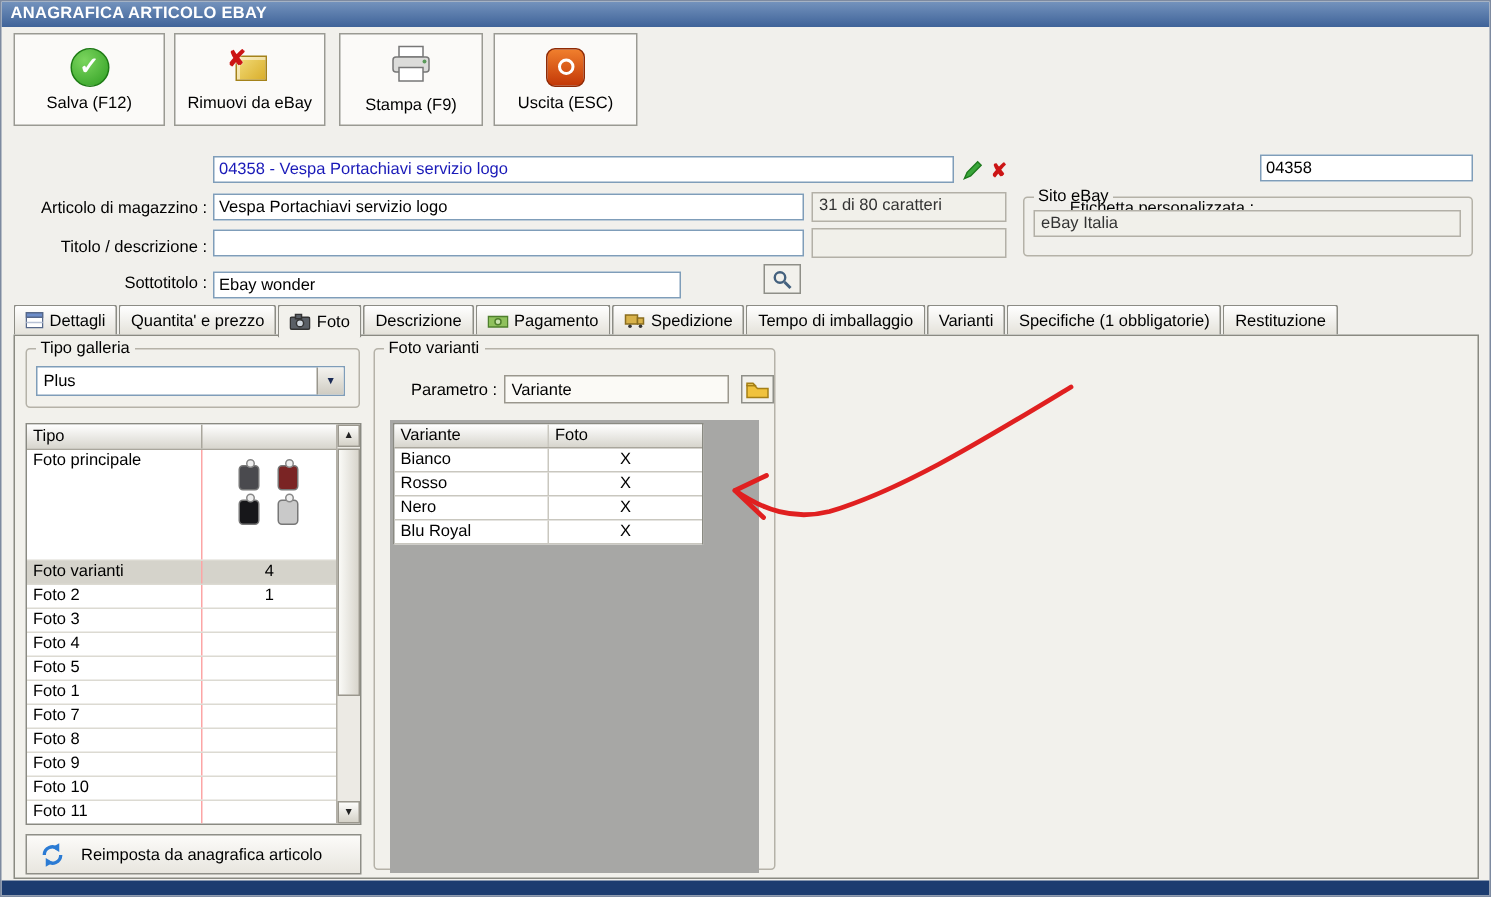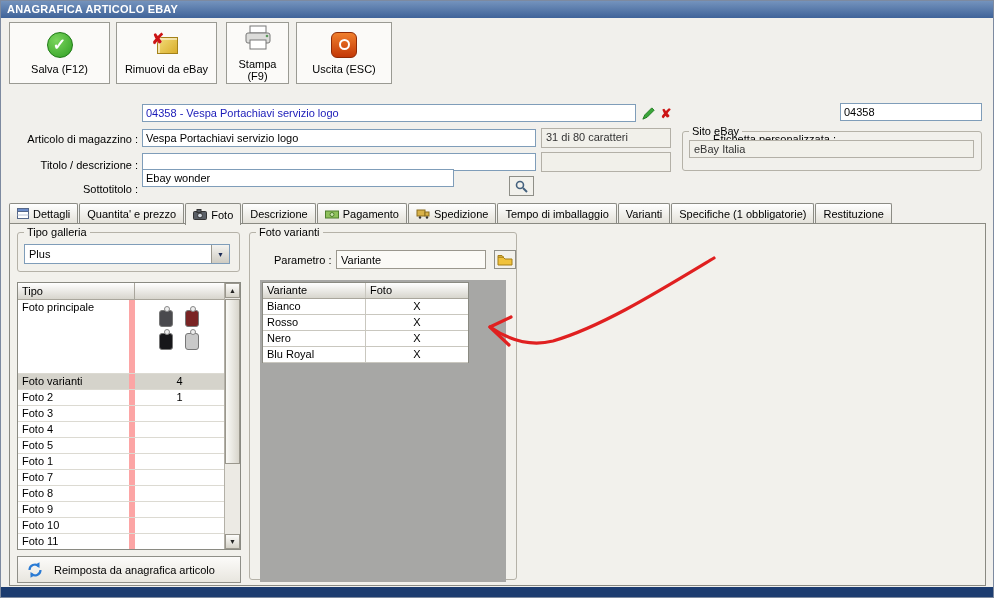--- a/index.html
+++ b/index.html
@@ -12,21 +12,21 @@
     background:linear-gradient(to bottom,#7493bd,#3f6399); color:#fff; font-weight:bold;
     line-height:16px; padding-left:6px; letter-spacing:.2px; }
 
   
   .toolbar { position:absolute; left:8px; top:21px; height:66px; display:flex; align-items:flex-start; }
   .tb-btn { display:flex; flex-direction:column; align-items:center; justify-content:center; gap:5px;
     height:62px; background:#fbfaf8; border:1px solid #9a9a93; cursor:pointer; font-size:11px;
     font-family:"Liberation Sans",sans-serif; padding:4px 6px; }
   .w-salva{width:101px; margin-right:6px;}
   .w-rimuovi{width:101px; margin-right:9px;}
-  .w-stampa{width:63px; margin-right:7px;}
+  .w-stampa{width:96px; margin-right:7px;}
   .w-uscita{width:96px;}
   .ic-check { width:26px; height:26px; border-radius:50%; background:radial-gradient(circle at 35% 30%,#7bd55e,#2f9e22);
     border:1px solid #1d7a14; color:#fff; font-weight:bold; font-size:16px; line-height:24px; text-align:center; }
   .ic-box { position:relative; width:30px; height:26px; }
   .ic-box .box3d { position:absolute; left:5px; top:5px; width:21px; height:17px; background:linear-gradient(135deg,#f3dd7a,#d9ae2c);
     border:1px solid #a4821a; box-shadow:inset 2px 2px 0 rgba(255,255,255,.5); }
   .ic-box .redx { position:absolute; left:0; top:-2px; color:#cc1515; font-weight:bold; font-size:15px; text-shadow:0 0 1px #fff; }
   .ic-power { width:26px; height:26px; border-radius:6px; background:linear-gradient(to bottom,#f07f2d,#c33807);
     border:1px solid #8f2a05; display:flex; align-items:center; justify-content:center; }
   .ic-power .ring { width:11px; height:11px; border:2.5px solid #fff; border-radius:50%; }
@@ -62,21 +62,21 @@
   .combo .carr { width:18px; height:100%; background:linear-gradient(to bottom,#f4f3ef,#cfccc2); border-left:1px solid #9a978d;
     display:flex; align-items:center; justify-content:center; font-size:7px; color:#1a2a55; }
 
   
   .ltable-wrap { position:absolute; left:7px; top:58px; width:224px; height:268px; border:1px solid #8a8a82; background:#fff; }
   .ltable { position:absolute; left:0; top:0; right:16px; bottom:0; overflow:hidden; }
   .lhead { display:flex; height:17px; background:linear-gradient(to bottom,#ffffff,#d7d5cd); border-bottom:1px solid #a9a69c; }
   .lhead .c1 { width:117px; border-right:1px solid #a9a69c; padding-left:4px; line-height:16px; }
   .lhead .c2 { flex:1; }
   .lrow { display:flex; height:16px; border-bottom:1px solid #dcdad2; cursor:pointer; }
-  .lrow .c1 { width:117px; border-right:6px solid #fca5a5; padding-left:4px; line-height:15px; white-space:nowrap; overflow:hidden; }
+  .lrow .c1 { width:117px; border-right:1px solid #fca5a5; padding-left:4px; line-height:15px; white-space:nowrap; overflow:hidden; }
   .lrow .c2 { flex:1; text-align:center; line-height:15px; }
   .lrow.tall { height:74px; }
   .lrow.sel { background:#d5d3cb; }
   .thumbgrid { display:grid; grid-template-columns:16px 16px; gap:6px 10px; justify-content:center; padding-top:10px; }
   .thumb { width:14px; height:17px; border-radius:3px; position:relative; border:1px solid #777; }
   .thumb::before { content:""; position:absolute; top:-5px; left:4px; width:4px; height:4px; border:1.5px solid #888; border-radius:50%; background:#eee; }
   .t-dark{background:#4a4a4e;} .t-red{background:#7a2424;} .t-black{background:#17171a;} .t-silver{background:#c9c9c9;}
 
   
   .vscroll { position:absolute; right:0; top:0; bottom:0; width:16px; background:#eceae4; border-left:1px solid #b3b0a7; }
@@ -166,21 +166,21 @@
   <fieldset class="gbox" style="left:681px;top:124px;width:300px;height:46px;">
     <legend>Sito eBay</legend>
     <div class="sunken" style="left:6px;top:3px;width:285px;height:18px;">eBay Italia</div>
   </fieldset>
 
   <div class="flabel" style="left:0;top:156px;width:137px;">Sottotitolo :</div>
   <input class="tinput" style="left: 141px; top: 152px; width: 394px;" value="">
   <div class="sunken" style="left:540px;top:151px;width:130px;height:20px;"></div>
 
   <div class="flabel" style="left:0;top:180px;width:137px;">Modello di riferimento :</div>
-  <input class="tinput" style="left: 141px; top: 168px; width: 312px;" value="Ebay wonder">
+  <input class="tinput" style="left: 141px; top: 180px; width: 312px;" value="Ebay wonder">
   <button class="mini-icon-btn" style="left:508px;top:175px;width:25px;height:20px;">
     <svg width="13" height="13">
         <circle cx="5" cy="5" r="3.5" fill="none" stroke="#44617e" stroke-width="1.6"></circle>
         <line x1="8" y1="8" x2="12" y2="12" stroke="#44617e" stroke-width="2"></line>
       </svg>
   </button>
 
   <div class="tabs">
     <div class="tab">
       <svg width="12" height="11">

